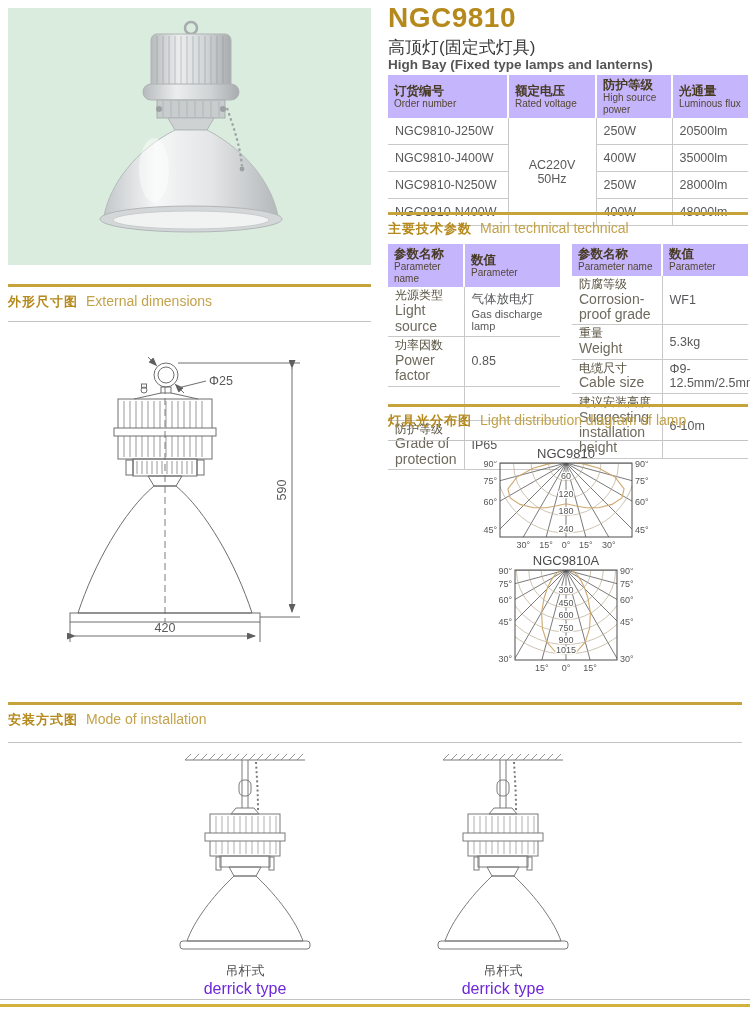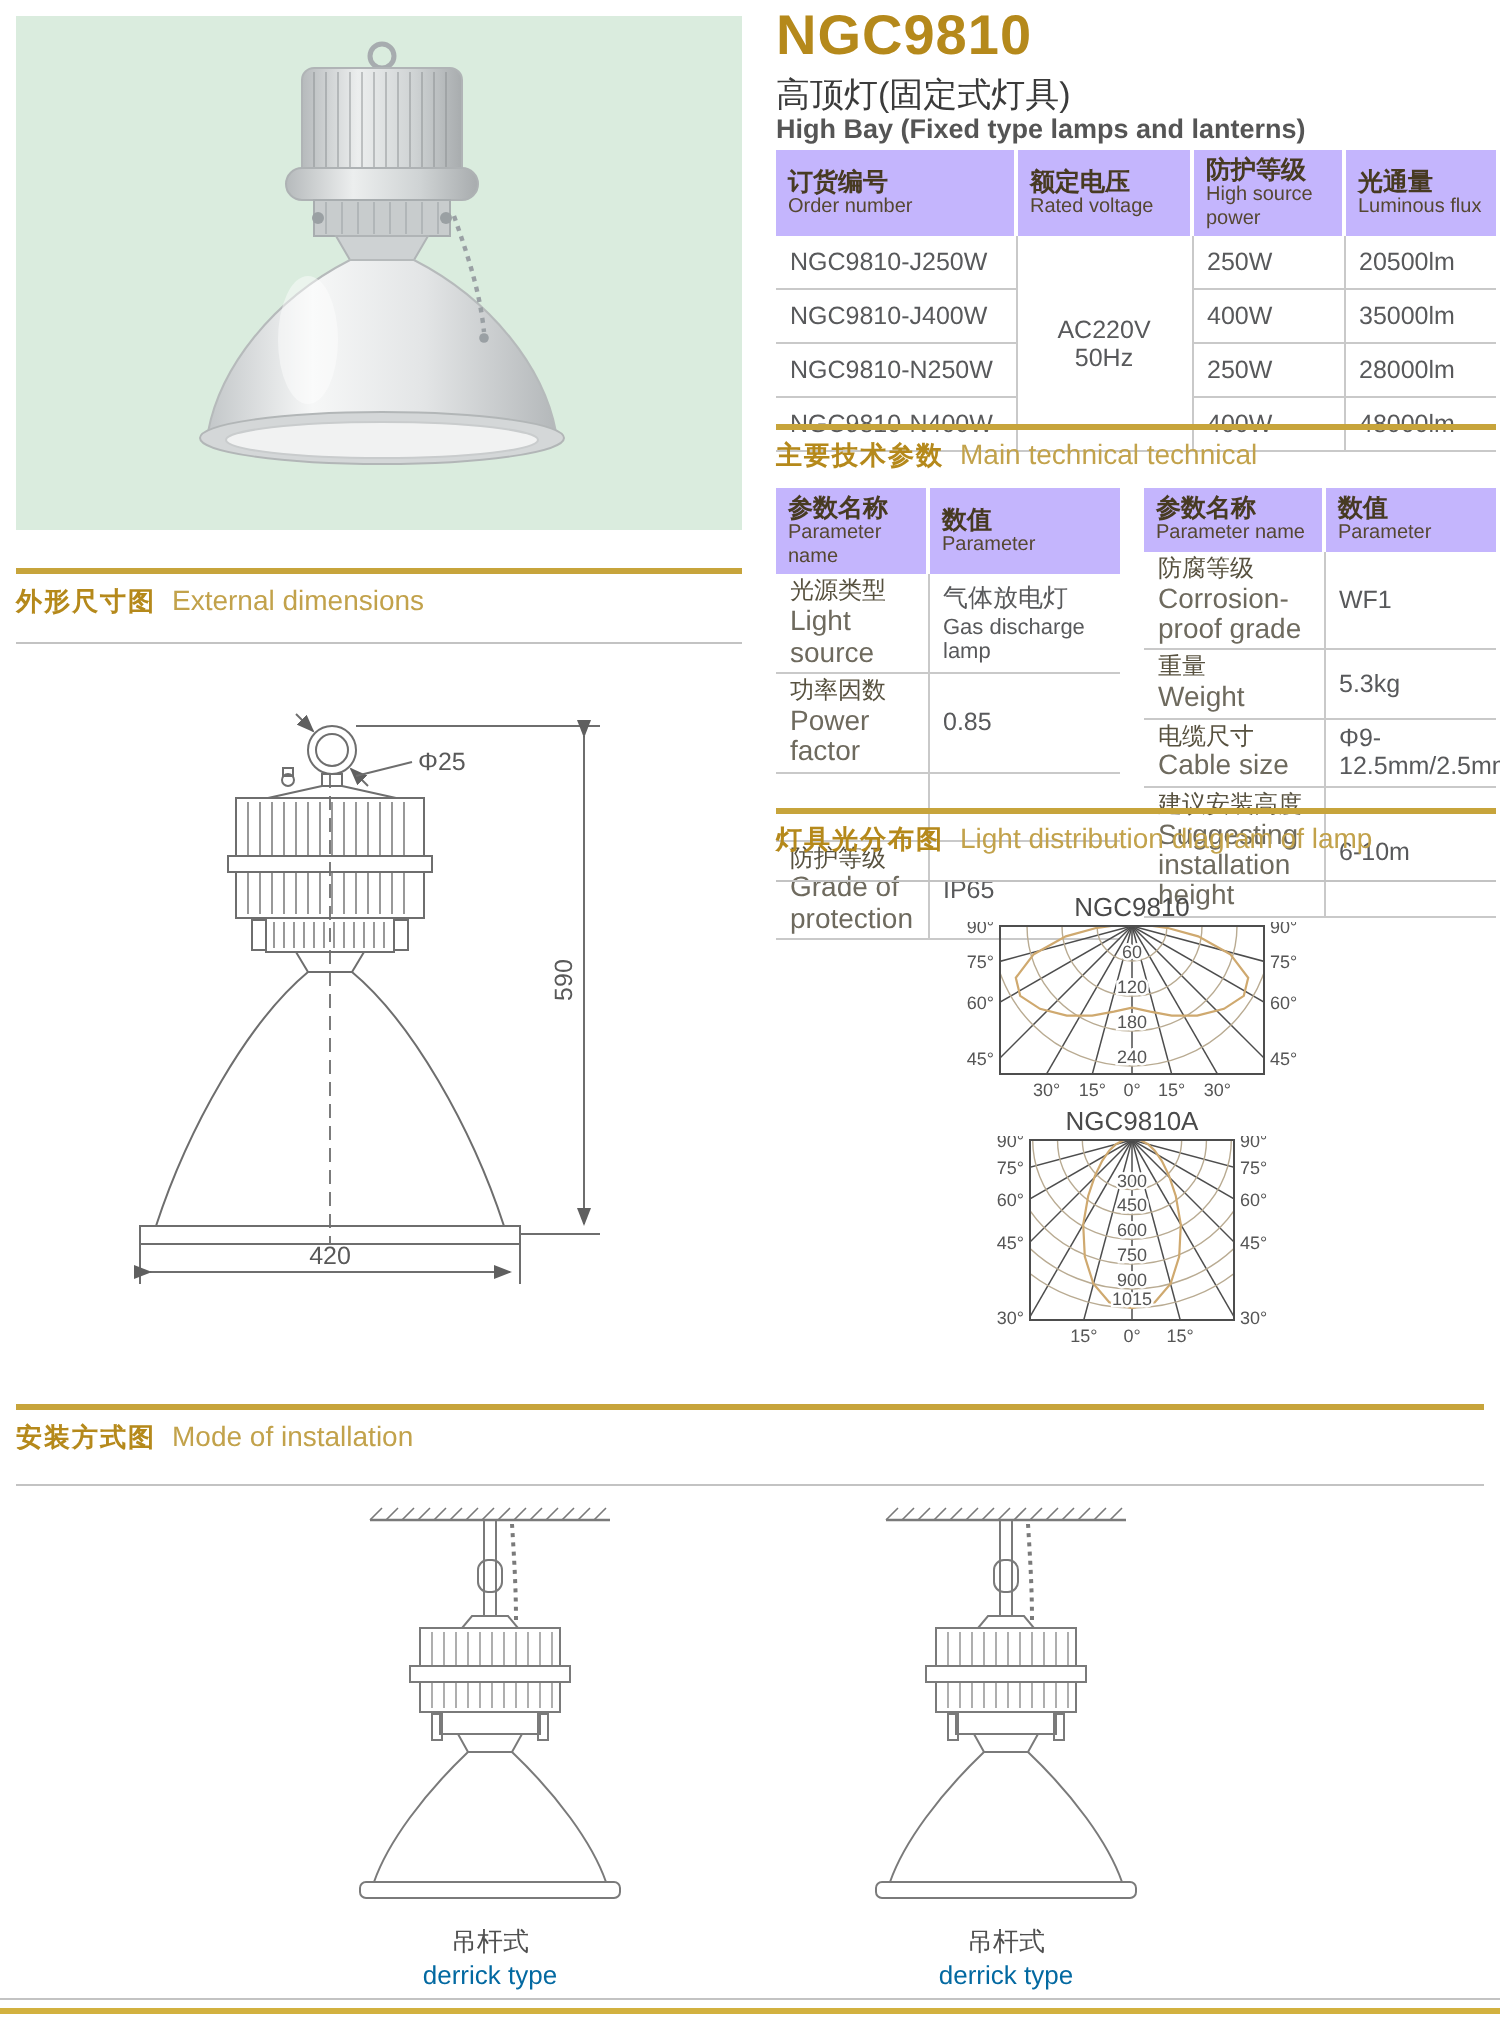--- a/index.html
+++ b/index.html
@@ -33,21 +33,21 @@
   
   .gold-line{height:3px;background:#C7A43B;}
   .thin-line{height:1px;background:#C3C3C3;}
   .sec-head .cn{color:#B5891B;font-weight:bold;font-size:13px;letter-spacing:1px;}
   .sec-head .en{color:#C2A24B;font-size:14px;margin-left:8px;}
   
   .diag-title{font-size:13px;color:#4a4a4a;text-align:center;}
   
   .inst-label{width:200px;text-align:center;}
   .inst-label .cn{display:block;font-size:13px;color:#4f4f4f;}
-  .inst-label .en{display:block;font-size:13px;color:#0369a1;}
+  .inst-label .en{display:block;font-size:16px;color:#6d28d9;}
   svg{display:block;}
   svg text{font-family:"Liberation Sans","DejaVu Sans",sans-serif;}
 </style>
 </head>
 <body>
 
 <div class="page">
 
   <div class="abs photo">
     <svg width="363" height="257" viewBox="0 0 363 257">

